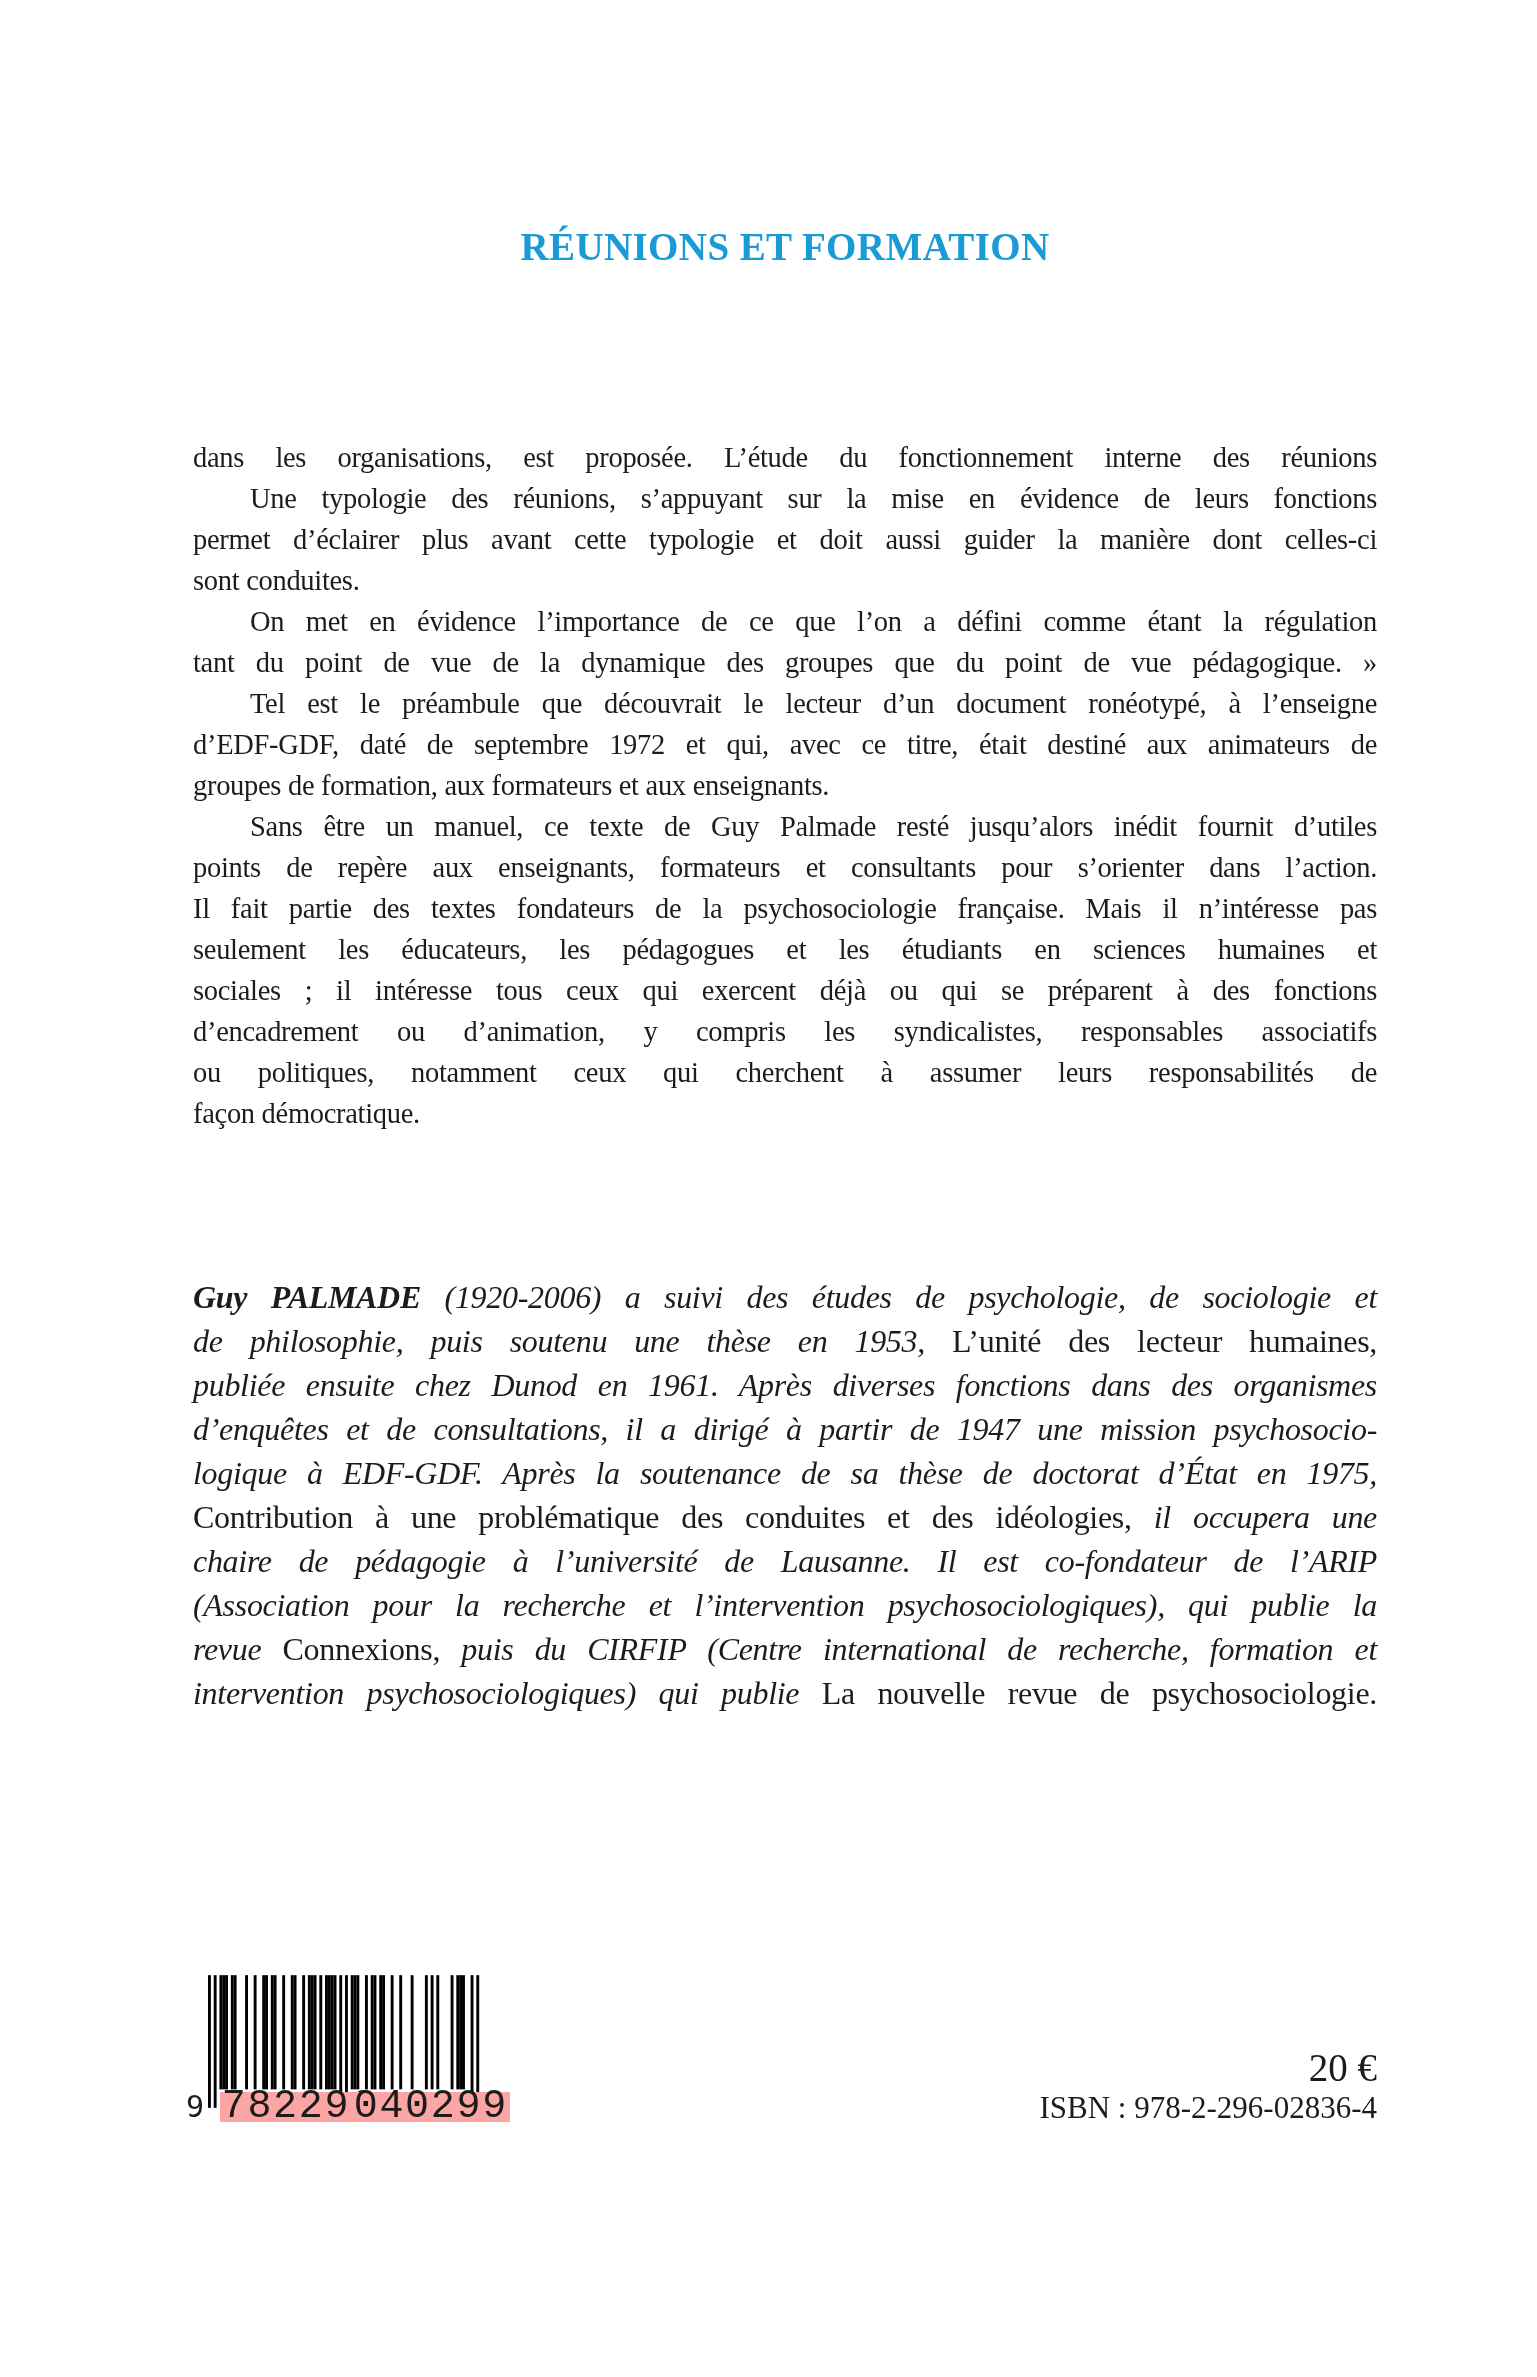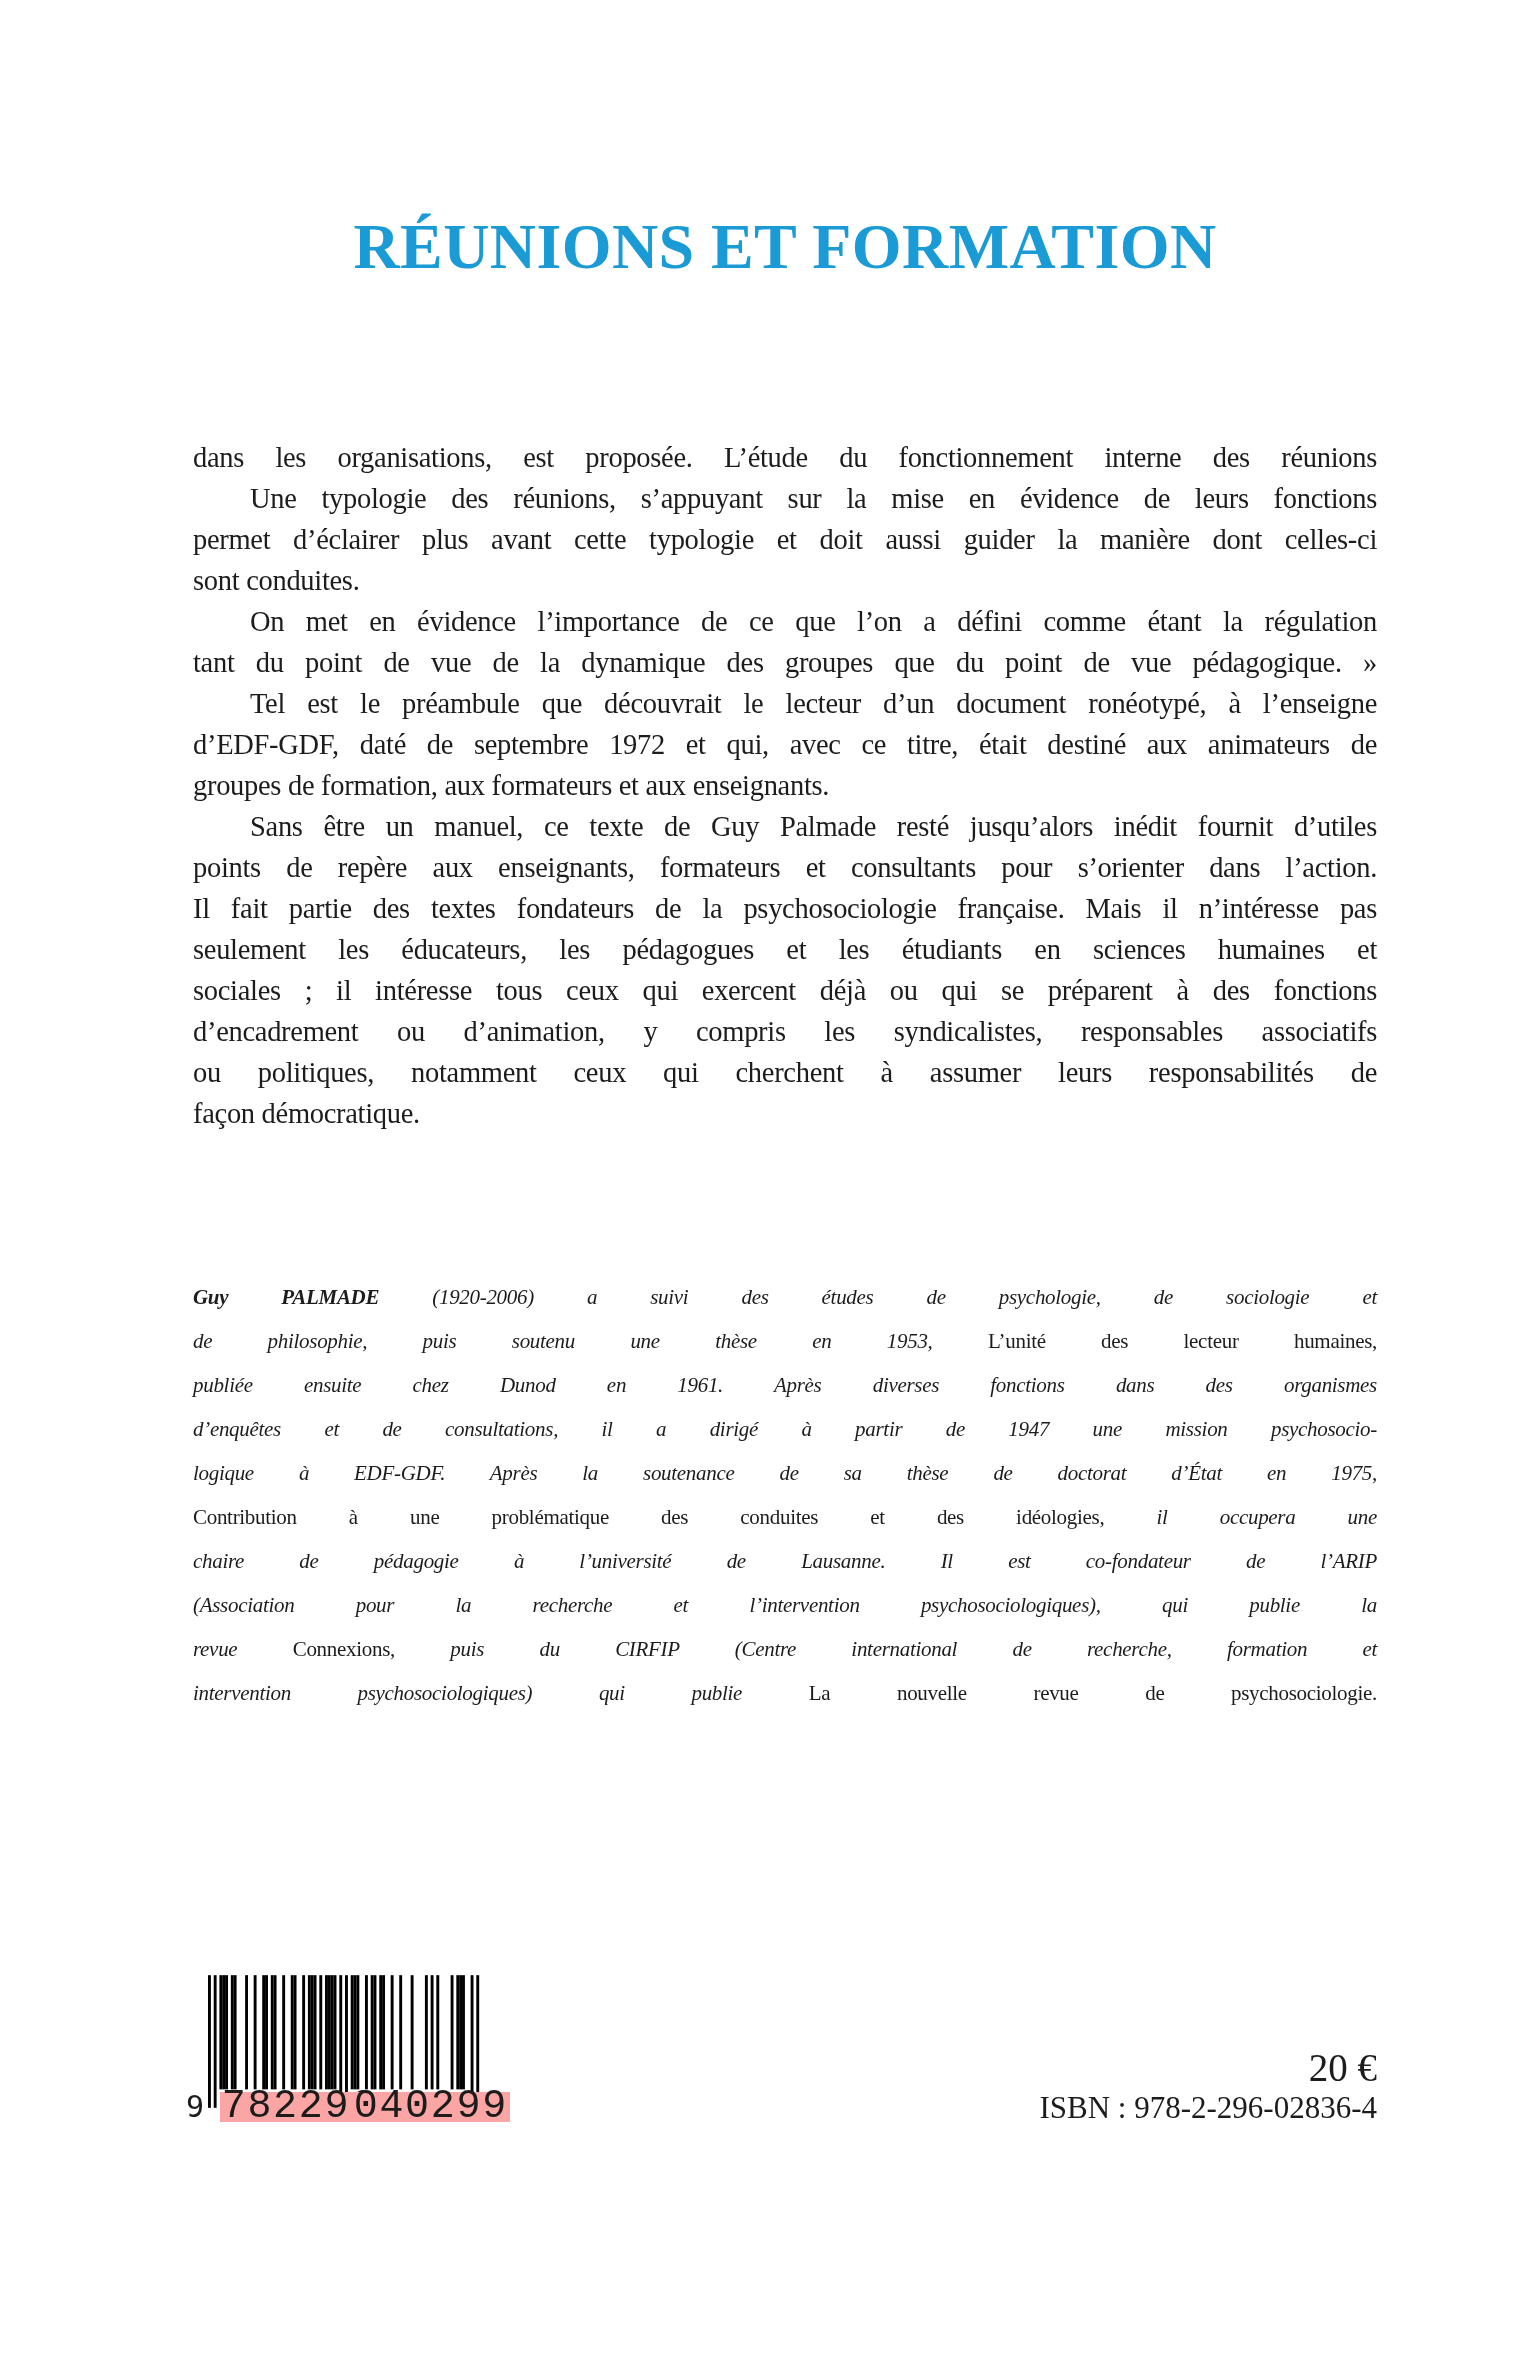--- a/index.html
+++ b/index.html
@@ -12,21 +12,21 @@
     color:#1c1c1c;
     overflow:hidden;
   }
   
   .title{
     position:absolute;
     left:193px;width:1184px;top:221px;
     margin:0;
     text-align:center;
     font-weight:bold;
-    font-size:64px;line-height:52px;
+    font-size:39px;line-height:52px;
     letter-spacing:0.4px;
   }
   
   .body-block{
     position:absolute;
     left:193px;width:1184px;top:437px;
   }
   .para{margin:0;padding:0;}
   .line{
     font-size:28.5px;
@@ -38,21 +38,21 @@
     text-align-last:justify;
   }
   .line.short{text-align-last:left;}
   .line.indent{text-indent:57px;}
   
   .bio-block{
     position:absolute;
     left:193px;width:1184px;top:1275px;
   }
   .bioline{
-    font-size:21px;
+    font-size:32px;
     line-height:44px;
     height:44px;
     font-style:italic;
     letter-spacing:-0.3px;
     white-space:nowrap;
     text-align:justify;
     text-align-last:justify;
   }
   .bioline .seg-r{font-style:normal;}
   .bioline .seg-bi{font-weight:bold;}

